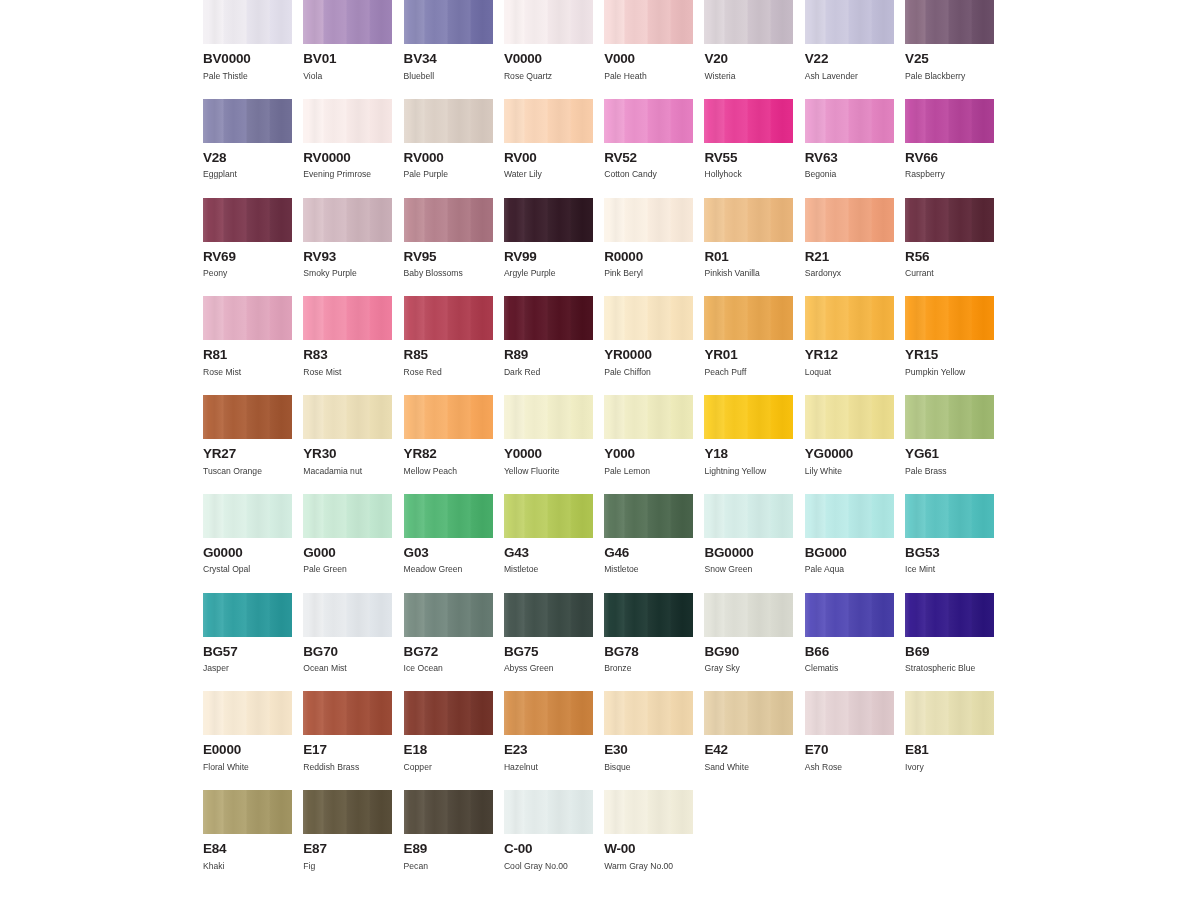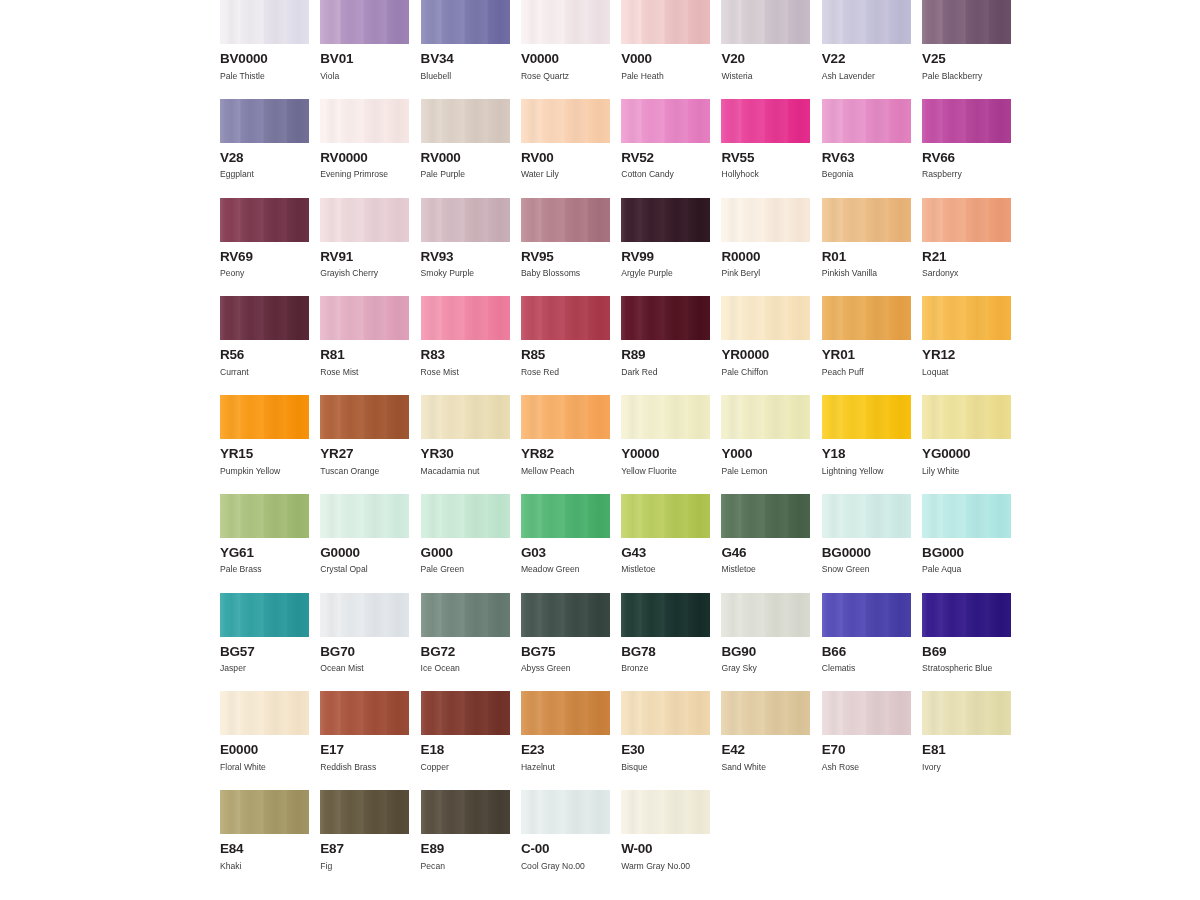--- a/index.html
+++ b/index.html
@@ -15,21 +15,21 @@
     overflow: hidden;
   }
   #chart-root {
     position: relative;
     width: 1200px;
     height: 900px;
     background: #ffffff;
   }
   .swatch-grid {
     position: absolute;
-    left: 220px;
+    left: 203px;
     top: 0px;
     width: 794px;
     display: grid;
     grid-template-columns: repeat(8, 89px);
     grid-column-gap: 11.3px;
     grid-row-gap: 18.7px;
   }
   .swatch-cell {
     width: 89px;
     box-sizing: border-box;
@@ -194,27 +194,20 @@
         <div class="swatch-name">Raspberry</div>
       </div>
       <div class="swatch-cell">
         <div class="swatch-strip" style="background: linear-gradient(90deg, rgb(138, 65, 87) 0%, rgb(138, 65, 87) 22%, rgb(126, 58, 80) 24%, rgb(126, 58, 80) 48%, rgb(116, 52, 73) 50%, rgb(116, 52, 73) 74%, rgb(104, 45, 65) 76%, rgb(104, 45, 65) 100%);">
           <div class="grain"></div>
         </div>
         <div class="swatch-code">RV69</div>
         <div class="swatch-name">Peony</div>
       </div>
       <div class="swatch-cell">
-        <div class="swatch-strip" style="background: linear-gradient(90deg, rgb(242, 223, 226) 0%, rgb(242, 223, 226) 22%, rgb(238, 217, 221) 24%, rgb(238, 217, 221) 48%, rgb(234, 211, 216) 50%, rgb(234, 211, 216) 74%, rgb(230, 205, 211) 76%, rgb(230, 205, 211) 100%);">
-          <div class="grain"></div>
-        </div>
-        <div class="swatch-code">RV91</div>
-        <div class="swatch-name">Grayish Cherry</div>
-      </div>
-      <div class="swatch-cell">
         <div class="swatch-strip" style="background: linear-gradient(90deg, rgb(219, 195, 202) 0%, rgb(219, 195, 202) 22%, rgb(213, 188, 196) 24%, rgb(213, 188, 196) 48%, rgb(207, 181, 189) 50%, rgb(207, 181, 189) 74%, rgb(201, 174, 183) 76%, rgb(201, 174, 183) 100%);">
           <div class="grain"></div>
         </div>
         <div class="swatch-code">RV93</div>
         <div class="swatch-name">Smoky Purple</div>
       </div>
       <div class="swatch-cell">
         <div class="swatch-strip" style="background: linear-gradient(90deg, rgb(192, 142, 152) 0%, rgb(192, 142, 152) 22%, rgb(184, 132, 144) 24%, rgb(184, 132, 144) 48%, rgb(176, 123, 135) 50%, rgb(176, 123, 135) 74%, rgb(167, 113, 126) 76%, rgb(167, 113, 126) 100%);">
           <div class="grain"></div>
         </div>
@@ -409,20 +402,27 @@
         </div>
         <div class="swatch-code">BG0000</div>
         <div class="swatch-name">Snow Green</div>
       </div>
       <div class="swatch-cell">
         <div class="swatch-strip" style="background: linear-gradient(90deg, rgb(197, 238, 235) 0%, rgb(197, 238, 235) 22%, rgb(189, 236, 233) 24%, rgb(189, 236, 233) 48%, rgb(181, 233, 230) 50%, rgb(181, 233, 230) 74%, rgb(173, 231, 227) 76%, rgb(173, 231, 227) 100%);">
           <div class="grain"></div>
         </div>
         <div class="swatch-code">BG000</div>
         <div class="swatch-name">Pale Aqua</div>
+      </div>
+      <div class="swatch-cell">
+        <div class="swatch-strip" style="background: linear-gradient(90deg, rgb(105, 203, 201) 0%, rgb(105, 203, 201) 22%, rgb(95, 198, 196) 24%, rgb(95, 198, 196) 48%, rgb(85, 193, 191) 50%, rgb(85, 193, 191) 74%, rgb(75, 188, 186) 76%, rgb(75, 188, 186) 100%);">
+          <div class="grain"></div>
+        </div>
+        <div class="swatch-code">BG53</div>
+        <div class="swatch-name">Ice Mint</div>
       </div>
       <div class="swatch-cell">
         <div class="swatch-strip" style="background: linear-gradient(90deg, rgb(58, 169, 171) 0%, rgb(58, 169, 171) 22%, rgb(51, 163, 165) 24%, rgb(51, 163, 165) 48%, rgb(45, 156, 159) 50%, rgb(45, 156, 159) 74%, rgb(38, 149, 152) 76%, rgb(38, 149, 152) 100%);">
           <div class="grain"></div>
         </div>
         <div class="swatch-code">BG57</div>
         <div class="swatch-name">Jasper</div>
       </div>
       <div class="swatch-cell">
         <div class="swatch-strip" style="background: linear-gradient(90deg, rgb(236, 238, 240) 0%, rgb(236, 238, 240) 22%, rgb(232, 235, 238) 24%, rgb(232, 235, 238) 48%, rgb(228, 232, 236) 50%, rgb(228, 232, 236) 74%, rgb(224, 229, 234) 76%, rgb(224, 229, 234) 100%);">

